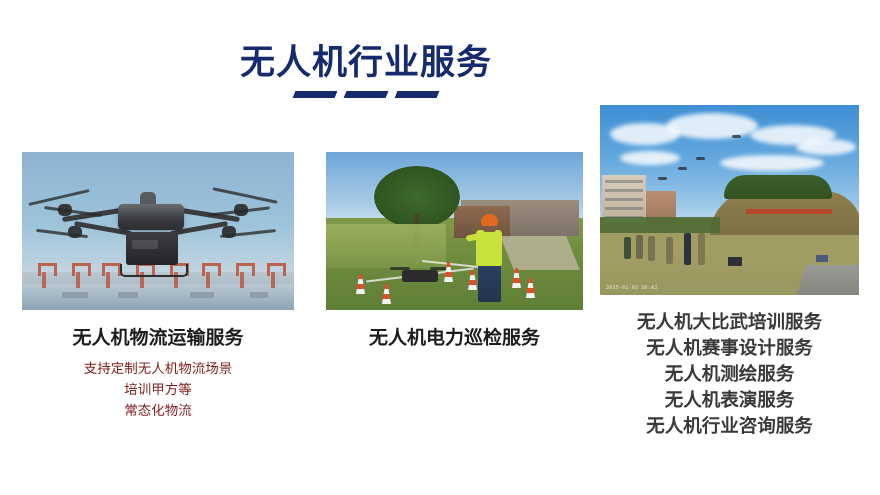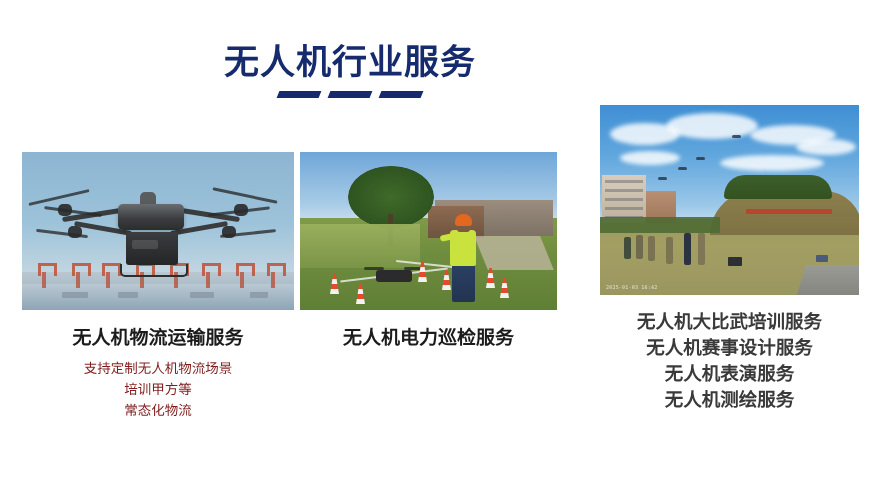--- a/index.html
+++ b/index.html
@@ -18,21 +18,21 @@
   .slide {
     position: absolute;
     inset: 0;
     background: #ffffff;
   }
 
   
   .title-block {
     position: absolute;
     top: 42px;
-    left: 0;
+    left: 16px;
     width: 700px;
     text-align: center;
   }
   .title-text {
     font-size: 35px;
     line-height: 40px;
     font-weight: 700;
     letter-spacing: 1px;
     color: #162a6e;
     white-space: nowrap;
@@ -49,21 +49,21 @@
     height: 7px;
     background: #162a6e;
     transform: skewX(-22deg);
   }
 
   
   .col {
     position: absolute;
   }
   .col-1 { left: 22px;  top: 152px; width: 272px; }
-  .col-2 { left: 300px; top: 152px; width: 257px; }
+  .col-2 { left: 326px; top: 152px; width: 257px; }
   .col-3 { left: 600px; top: 105px; width: 259px; }
 
   .photo {
     position: relative;
     overflow: hidden;
     background: #c9d4dc;
   }
   .photo-1 { width: 272px; height: 158px; }
   .photo-2 { width: 257px; height: 158px; }
   .photo-3 { width: 259px; height: 190px; }
@@ -442,18 +442,19 @@
 
       <div class="p3-case" style="left:128px;top:152px;width:14px;height:9px"></div>
       <div class="p3-case" style="left:216px;top:150px;width:12px;height:7px;background:#4a5a7a"></div>
 
       <div class="p3-stamp">2025-01-03 16:42</div>
     </div>
 
     <div class="list-3">
       <div class="line">无人机大比武培训服务</div>
       <div class="line">无人机赛事设计服务</div>
+      <div class="line">无人机测绘服务</div>
       <div class="line">无人机表演服务</div>
-      <div class="line">无人机测绘服务</div>
+      <div class="line">无人机行业咨询服务</div>
     </div>
   </div>
 
 </div>
 
 </body></html>

